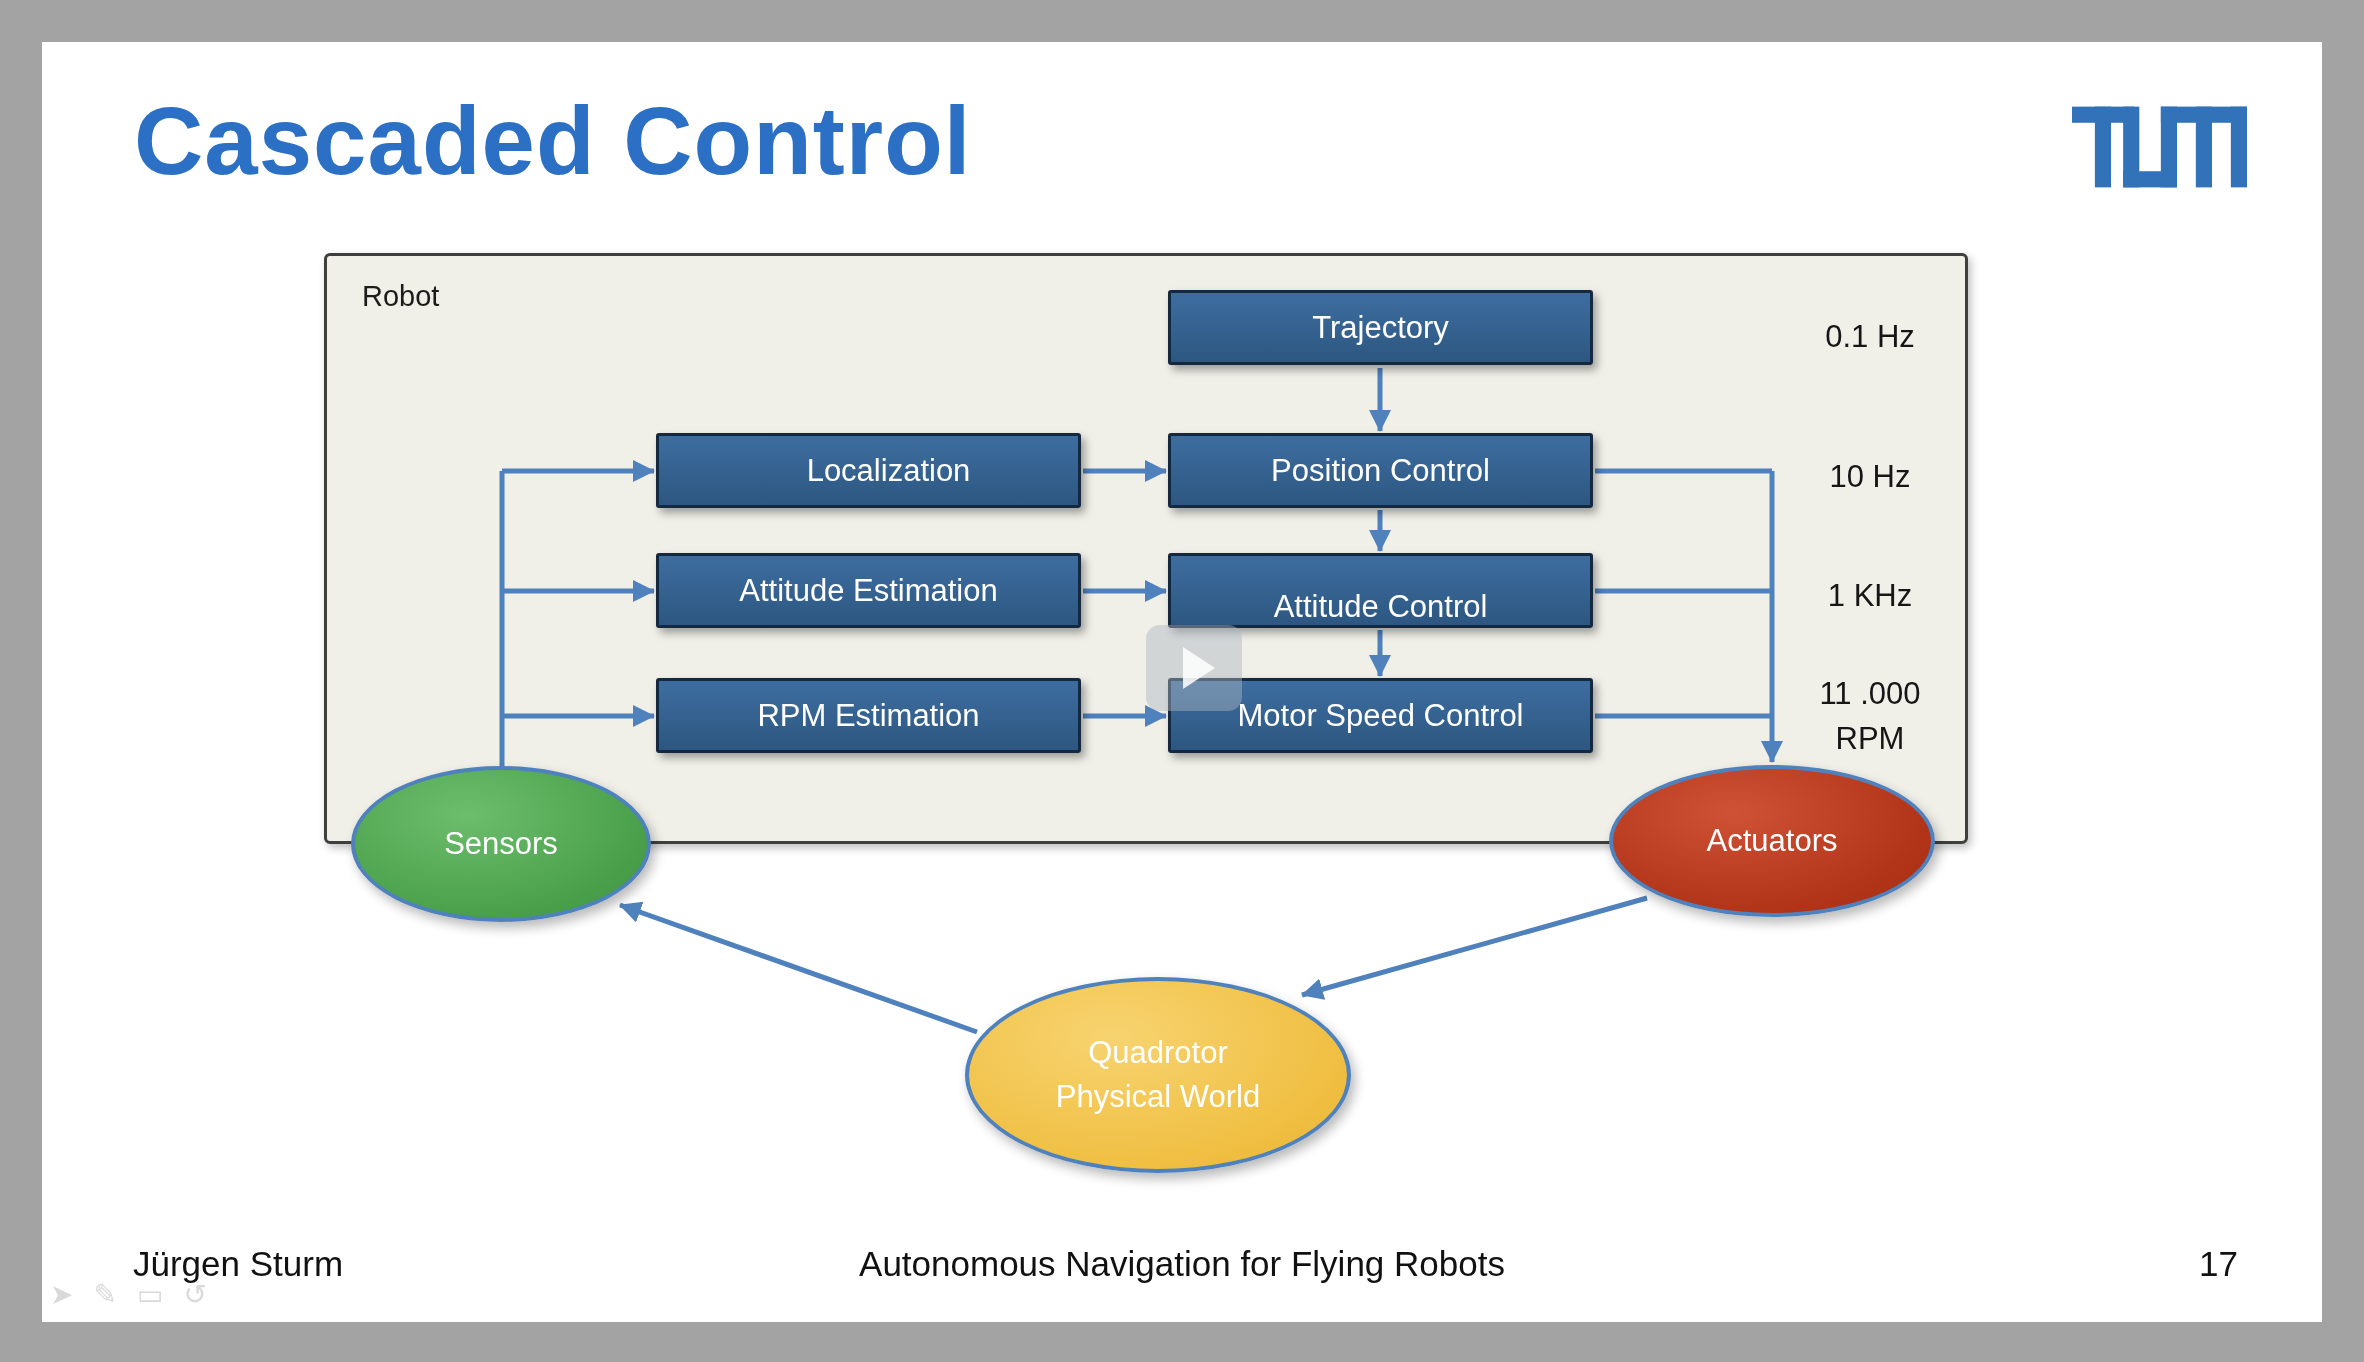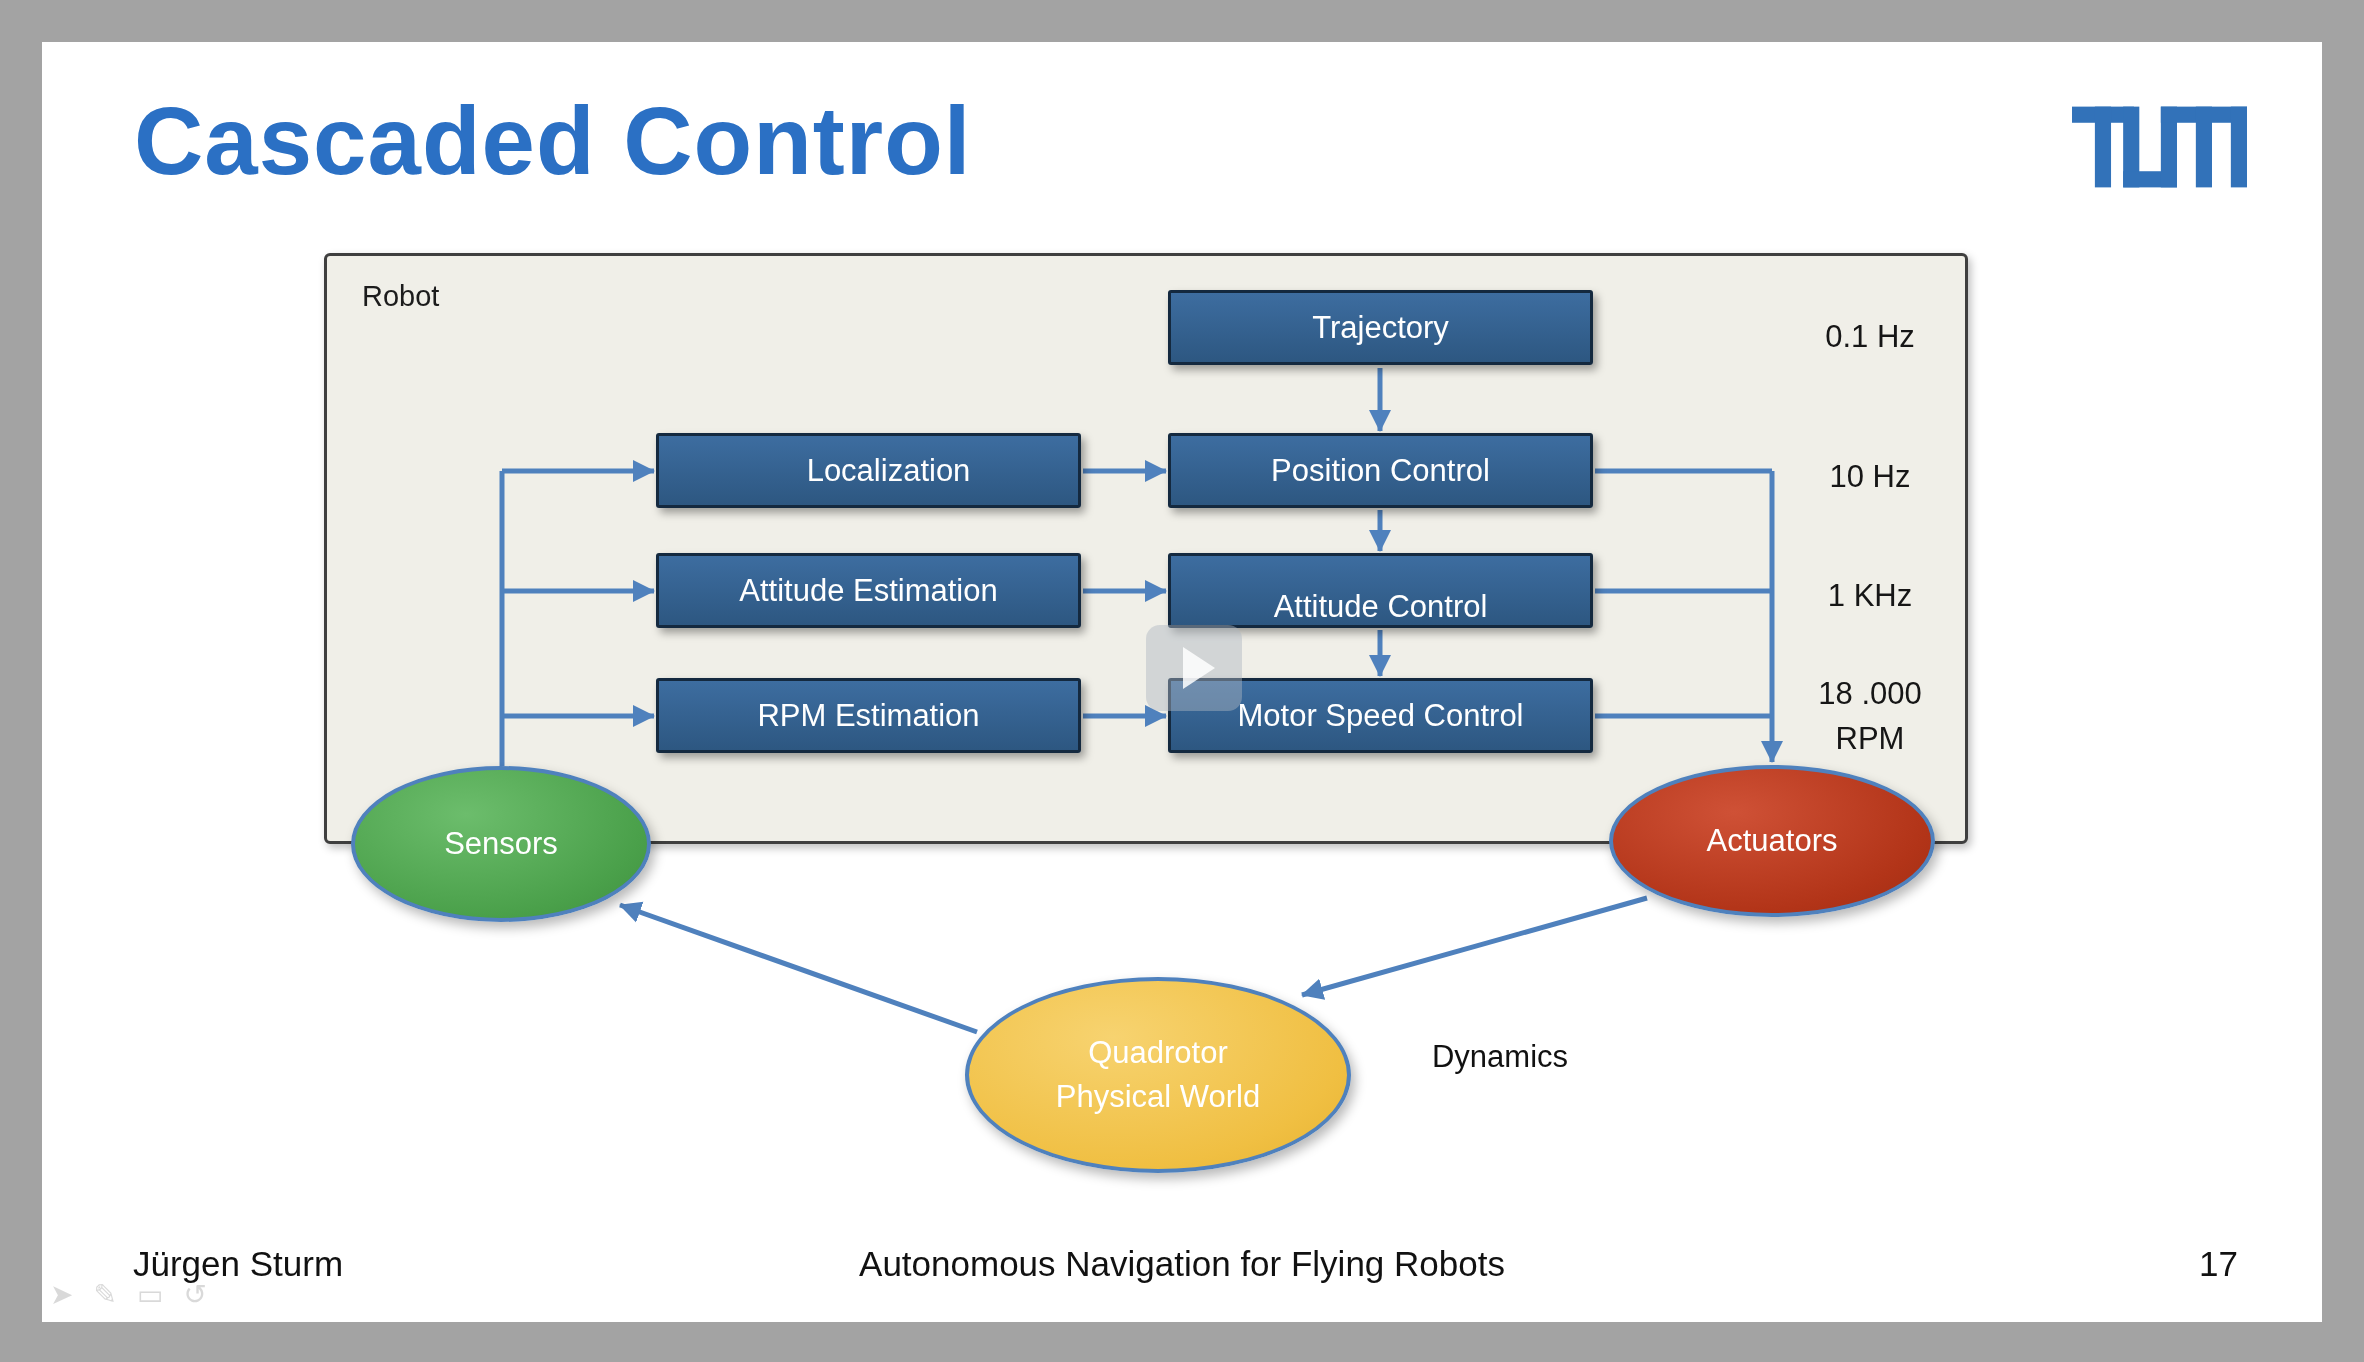--- a/index.html
+++ b/index.html
@@ -124,37 +124,36 @@
       <span>RPM Estimation</span>
     </div>
     <div class="block" style="left:1126px;top:636px;">
       <span>Motor Speed Control</span>
     </div>
 
     <div class="rate" style="top:272px;">0.1 Hz</div>
     <div class="rate" style="top:412px;">10 Hz</div>
     <div class="rate" style="top:531px;">1 KHz</div>
     <div class="rate" style="top:629px;">
-      <span style="display:block">18 .000</span>
+      <span style="display:block">11 .000</span>
       <span style="display:block">RPM</span>
     </div>
 
     <div class="node node-sensors">
       <span>Sensors</span>
     </div>
     <div class="node node-actuators">
       <span>Actuators</span>
     </div>
     <div class="node node-quadrotor">
       <span>Quadrotor</span>
       <span>Physical World</span>
     </div>
 
     <div class="annotation">
-      <span style="display:block">Dynamics</span>
     </div>
 
     <div class="play-overlay">
       <div class="play-tri"></div>
     </div>
 
     <div class="footer-author">Jürgen Sturm</div>
     <div class="footer-course">Autonomous Navigation for Flying Robots</div>
     <div class="footer-page">17</div>
 

